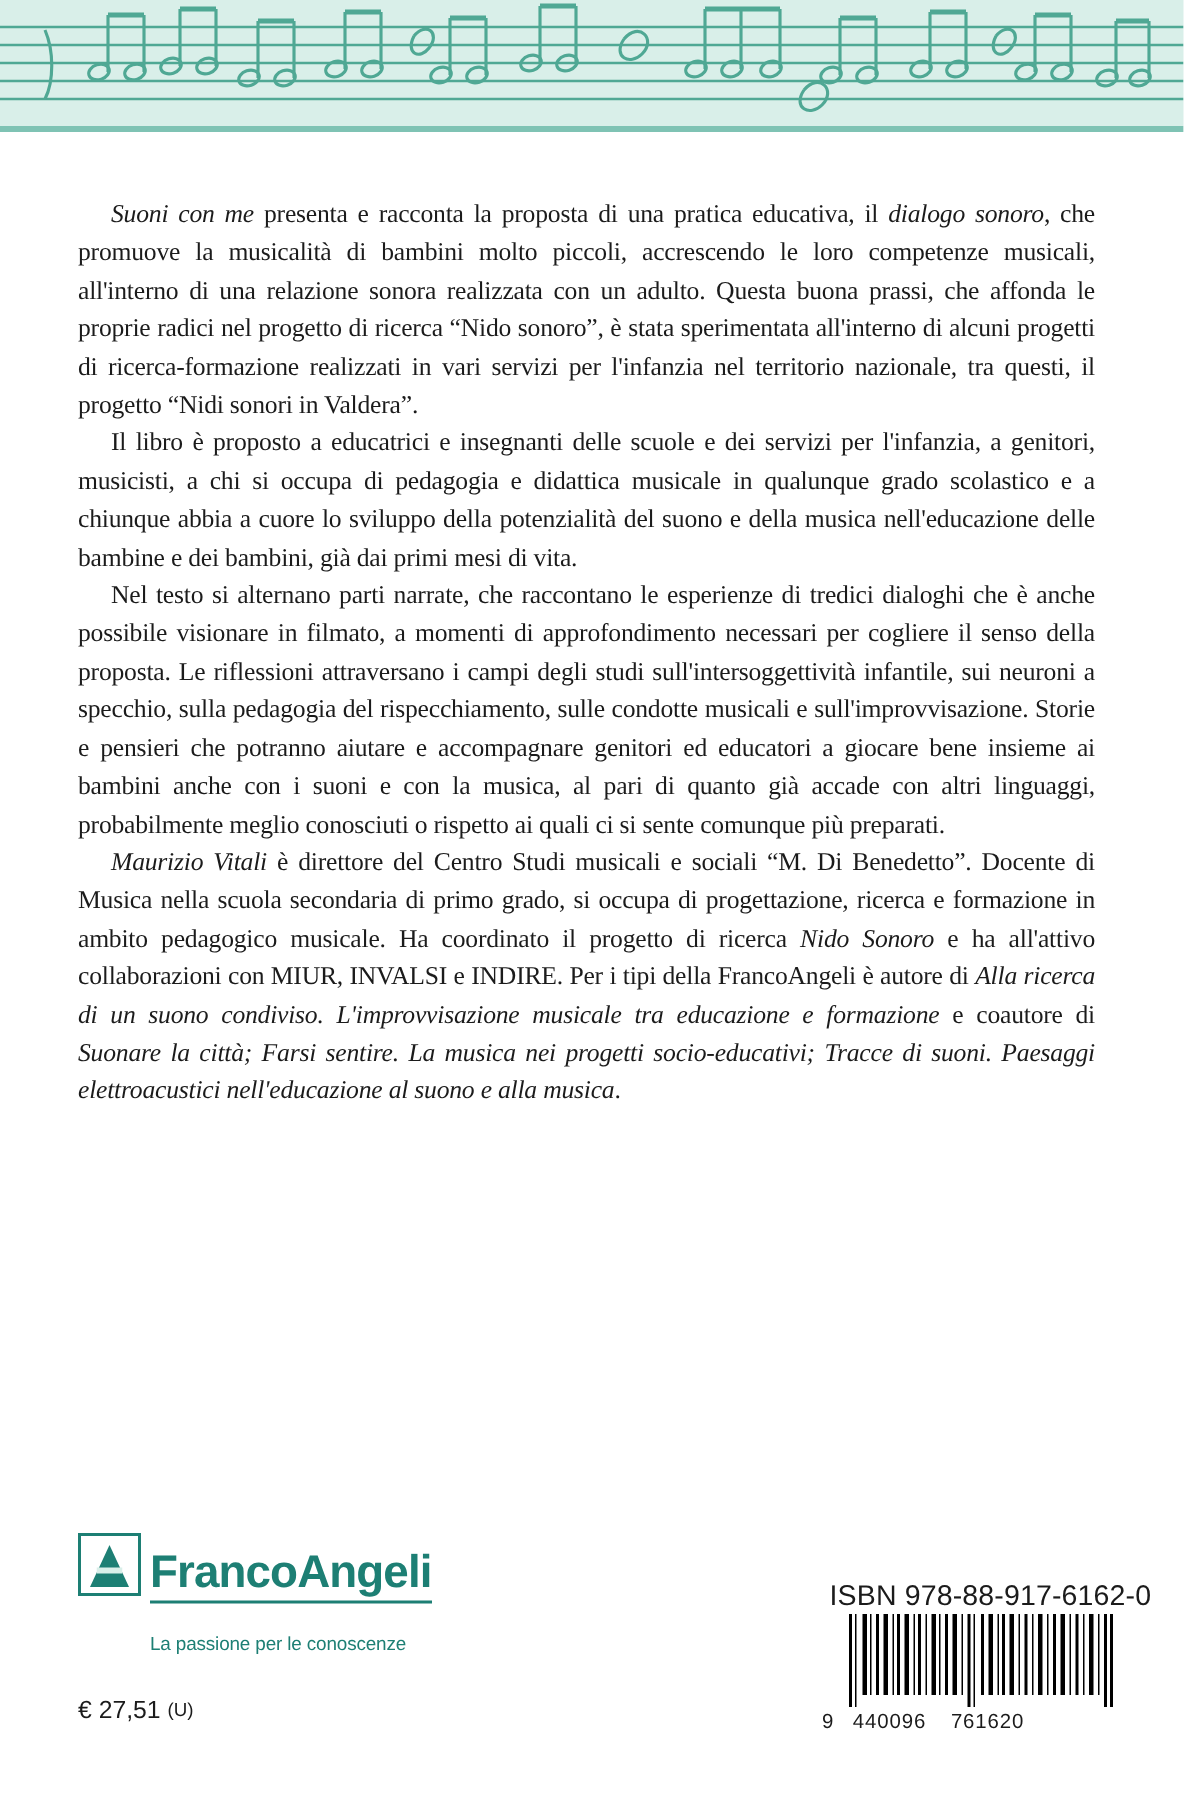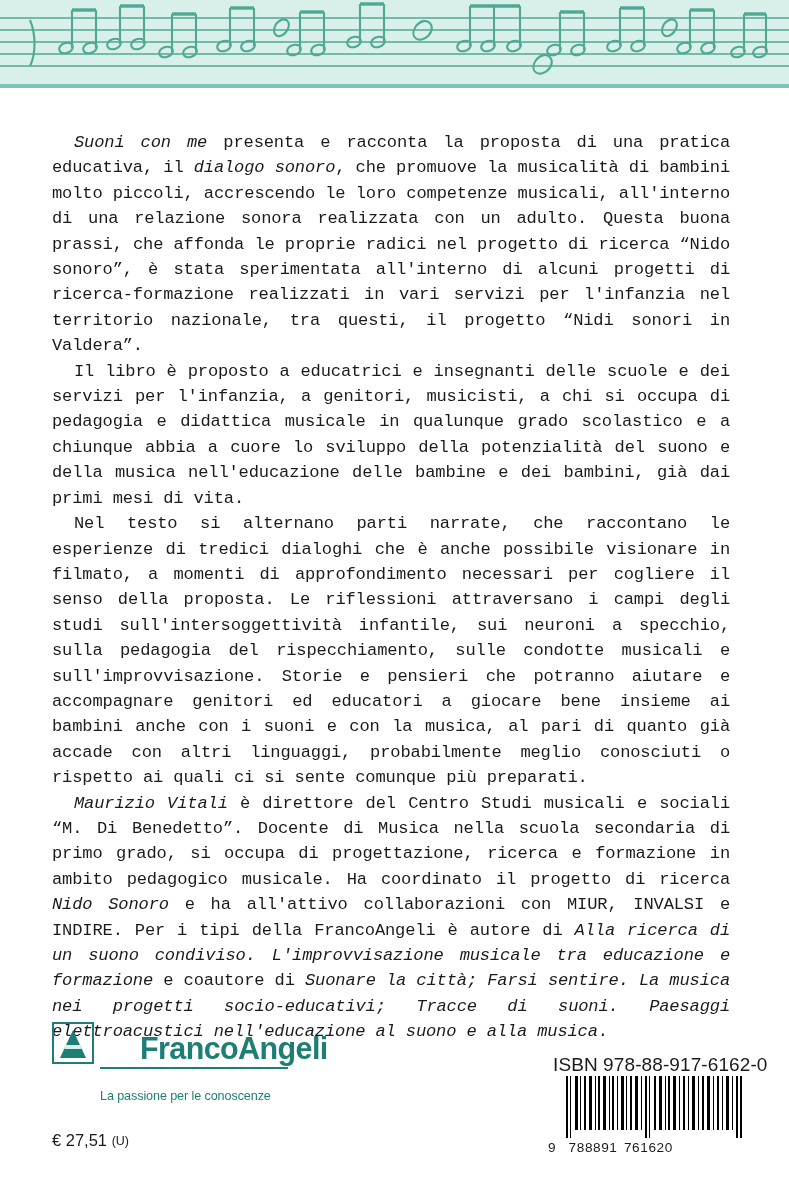--- a/index.html
+++ b/index.html
@@ -48,21 +48,21 @@
     top: 130px;
     width: 690px;
   }
   .para {
     font-size: 17.1px;
     line-height: 25.4px;
     color: #1b1b1b;
     text-align: justify;
     text-indent: 22px;
     margin: 0 12px 0 0;
-    font-family: Liberation Mono, monospace;
+    font-family: Liberation Serif, serif;
     letter-spacing: -0.15px;
   }
   .para + .para { margin-top: 0; }
   .author-block {
     margin-top: 21px;
   }
   em { font-style: italic; }
   
   .watermark {
     position: absolute;
@@ -119,21 +119,20 @@
     background: #d9efe9;
     z-index: 2;
   }
   .logo-word {
     font-size: 30.5px;
     font-weight: bold;
     color: #1d7f74;
     letter-spacing: -0.6px;
     line-height: 32px;
     font-family: "Liberation Sans", sans-serif;
-    margin-left: 40px;
   }
   .logo-rule {
     margin-top: 3px;
     margin-left: 48px;
     width: 188px;
     height: 2px;
     background: #1d7f74;
   }
   .logo-tag {
     margin-top: 20px;
@@ -178,21 +177,21 @@
     position: absolute;
     left: 548px;
     top: 1140px;
     width: 200px;
     font-size: 13.6px;
     color: #1b1b1b;
     font-family: "Liberation Sans", sans-serif;
     letter-spacing: 0.6px;
   }
   .barcode-digits .lead { margin-right: 8px; }
-  .barcode-digits .grp2 { margin-left: 2px; }
+  .barcode-digits .grp2 { margin-left: 12px; }
 </style>
 </head>
 <body>
 
 <div class="page">
 
   <div class="staff-band">
     <svg class="staff-svg" width="789" height="88" viewBox="0 0 789 88" xmlns="http://www.w3.org/2000/svg">
       <g stroke="#4fa894" stroke-width="1.6" fill="none">
         <line x1="0" y1="18" x2="789" y2="18"></line>
@@ -338,17 +337,17 @@
         <rect x="156" y="0" width="1" height="54"></rect>
         <rect x="160" y="0" width="3" height="54"></rect>
         <rect x="166" y="0" width="1" height="54"></rect>
         <rect x="170" y="0" width="2" height="62"></rect>
         <rect x="174" y="0" width="2" height="62"></rect>
       </g>
     </svg>
   </div>
   <div class="barcode-digits">
     <span class="lead">9</span>
-    <span>788891</span>
+    <span>440096</span>
     <span class="grp2">761620</span>
   </div>
 
 </div>
 
 </body></html>

